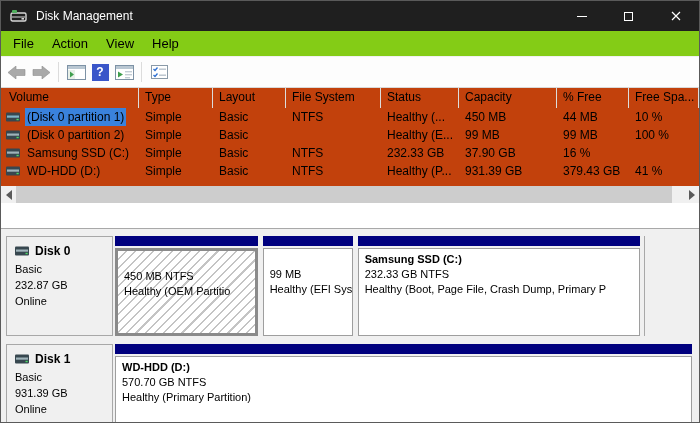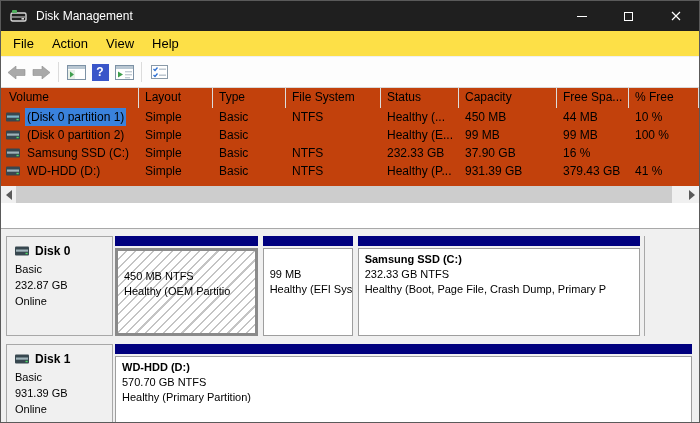--- a/index.html
+++ b/index.html
@@ -10,21 +10,21 @@
   
   .titlebar{ height:30px; flex:0 0 30px; background:#1f1f1f; color:#fff;
              display:flex; align-items:center; padding-left:9px; }
   .titlebar .title{ font-size:12px; margin-left:8px; }
   .win-controls{ margin-left:auto; display:flex; height:100%; }
   .ctrl{ width:47px; height:100%; display:flex; align-items:center; justify-content:center; cursor:default; }
   .glyph-min{ width:10px; height:1px; background:#fff; display:block; }
   .glyph-max{ width:9px; height:9px; border:1px solid #fff; display:block; }
 
   
-  .menubar{ height:26px; flex:0 0 26px; background:#fde047; display:flex; align-items:center;
+  .menubar{ height:26px; flex:0 0 26px; background:#84cc16; display:flex; align-items:center;
             padding-left:3px; font-size:13px; color:#000; border-bottom:1px solid #f0f0f0; }
   .menu-item{ padding:4px 9px; }
 
   
   .toolbar{ height:31px; flex:0 0 31px; background:#fdfdfd; display:flex; align-items:center;
             padding-left:4px; border-bottom:1px solid #d9d9d9; }
   .tb-btn{ width:24px; height:24px; display:flex; align-items:center; justify-content:center; }
   .tb-sep{ width:1px; height:20px; background:#dcdcdc; margin:0 5px; }
   .help-box{ width:17px; height:17px; background:#3a56c9; color:#fff; font-size:12px; font-weight:bold;
              display:flex; align-items:center; justify-content:center; }
@@ -145,27 +145,27 @@
         <path d="M2.5 10 L4 11.5 L6.5 8.5" fill="none" stroke="#2d6fd1" stroke-width="1.3"></path>
         <rect x="8" y="3.5" width="7" height="1.4" fill="#b9c3cc"></rect>
         <rect x="8" y="9.5" width="7" height="1.4" fill="#b9c3cc"></rect>
       </svg>
     </div>
   </div>
 
   <div class="listview">
     <div class="lv-header">
       <div>Volume</div>
+      <div>Type</div>
       <div>Layout</div>
-      <div>Type</div>
       <div>File System</div>
       <div>Status</div>
       <div>Capacity</div>
+      <div>% Free</div>
       <div>Free Spa...</div>
-      <div>% Free</div>
     </div>
 
     <div class="lv-row">
       <div class="vol-cell">
         <svg width="15" height="10" viewBox="0 0 15 10">
           <rect x="0" y="0.5" width="14" height="9" rx="1" fill="#37474f"></rect>
           <rect x="1" y="3.5" width="12" height="2.2" fill="#7fb3c8"></rect>
           <rect x="10.5" y="6.8" width="2.2" height="1.4" fill="#4cd964"></rect>
         </svg>
         <span class="vol-text selected">(Disk 0 partition 1)</span>

